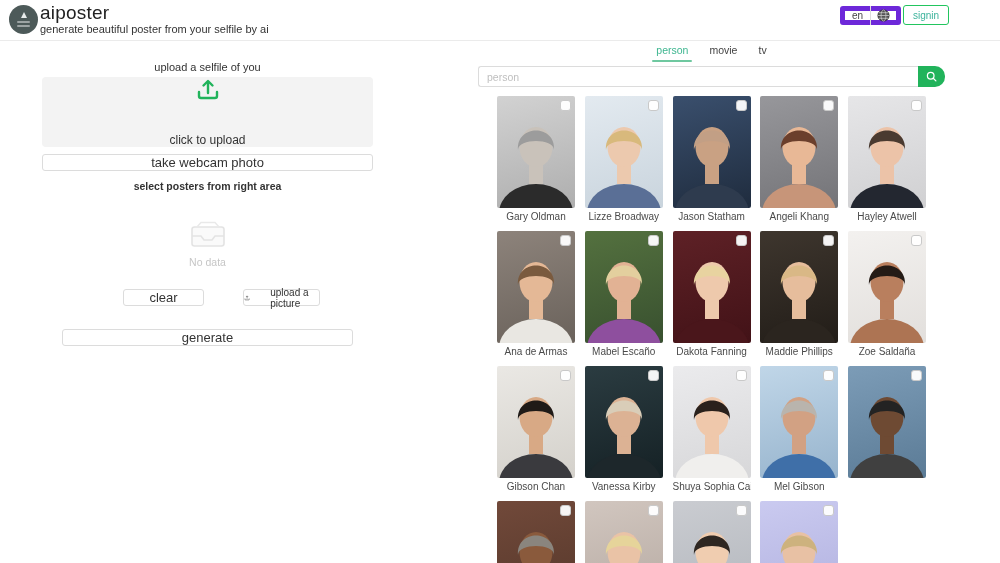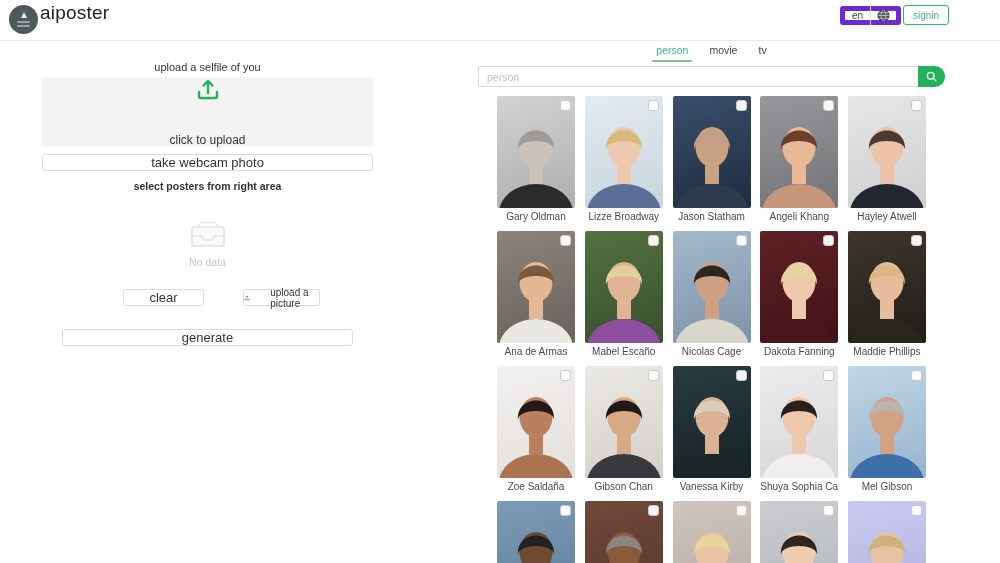--- a/index.html
+++ b/index.html
@@ -59,20 +59,21 @@
 
 <div id="page">
 
   <div class="header">
     <div class="logo">
       <div class="tri"></div>
       <div class="ln ln1"></div>
       <div class="ln ln2"></div>
     </div>
     <div class="app-title">aiposter</div>
+    <div class="app-subtitle">generate beautiful poster from your selfile by ai</div>
 
     <div class="lang-box">
       <span class="code">en</span>
       <span class="sep"></span>
       <span class="globe">
         <svg width="13" height="13" viewBox="0 0 14 14">
           <circle cx="7" cy="7" r="6" fill="#555" stroke="#333" stroke-width="1"></circle>
           <ellipse cx="7" cy="7" rx="2.6" ry="6" fill="none" stroke="#cfcfcf" stroke-width=".8"></ellipse>
           <line x1="1" y1="7" x2="13" y2="7" stroke="#cfcfcf" stroke-width=".8"></line>
           <line x1="2" y1="4" x2="12" y2="4" stroke="#cfcfcf" stroke-width=".8"></line>
@@ -215,32 +216,20 @@
         <rect class="p-neck" x="32" y="68" width="14" height="20" fill="#e2b294"></rect>
         <ellipse class="p-shirt" cx="39" cy="117" rx="37" ry="29" fill="#8e4f9e"></ellipse>
         <ellipse class="p-skin" cx="39" cy="51" rx="16.5" ry="20" fill="#e2b294"></ellipse>
         <path class="p-hair" d="M21,54 C19,28 59,28 57,54 C57,42 21,42 21,54 Z" fill="#e3cf9e"></path>
       </svg>
       <div class="checkbox"></div>
     </div>
     <div class="p-name">Mabel Escaño</div>
   </div>
       <div class="card">
-    <div class="photo" style="background: linear-gradient(165deg, rgb(163, 184, 203), rgb(126, 147, 168));">
-      <svg width="78" height="112" viewBox="0 0 78 112">
-        <rect class="p-neck" x="32" y="68" width="14" height="20" fill="#cfa184"></rect>
-        <ellipse class="p-shirt" cx="39" cy="117" rx="37" ry="29" fill="#d9d5cc"></ellipse>
-        <ellipse class="p-skin" cx="39" cy="51" rx="16.5" ry="20" fill="#cfa184"></ellipse>
-        <path class="p-hair" d="M21,54 C19,28 59,28 57,54 C57,42 21,42 21,54 Z" fill="#2e2620"></path>
-      </svg>
-      <div class="checkbox"></div>
-    </div>
-    <div class="p-name">Nicolas Cage</div>
-  </div>
-      <div class="card">
     <div class="photo" style="background: linear-gradient(165deg, rgb(94, 33, 38), rgb(66, 18, 23));">
       <svg width="78" height="112" viewBox="0 0 78 112">
         <rect class="p-neck" x="32" y="68" width="14" height="20" fill="#eec9ac"></rect>
         <ellipse class="p-shirt" cx="39" cy="117" rx="37" ry="29" fill="#4a161b"></ellipse>
         <ellipse class="p-skin" cx="39" cy="51" rx="16.5" ry="20" fill="#eec9ac"></ellipse>
         <path class="p-hair" d="M21,54 C19,28 59,28 57,54 C57,42 21,42 21,54 Z" fill="#e8d3a0"></path>
       </svg>
       <div class="checkbox"></div>
     </div>
     <div class="p-name">Dakota Fanning</div>

